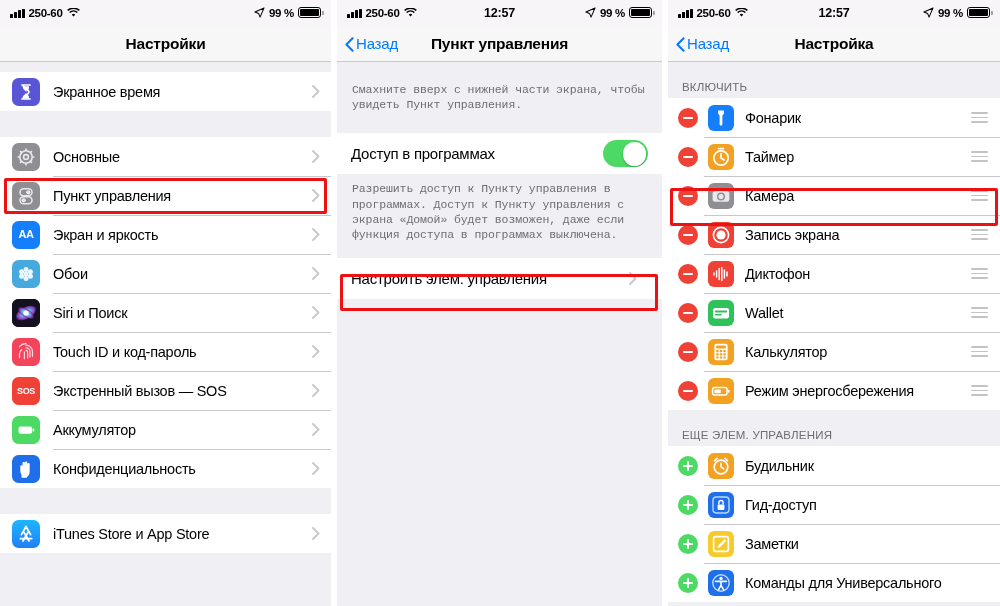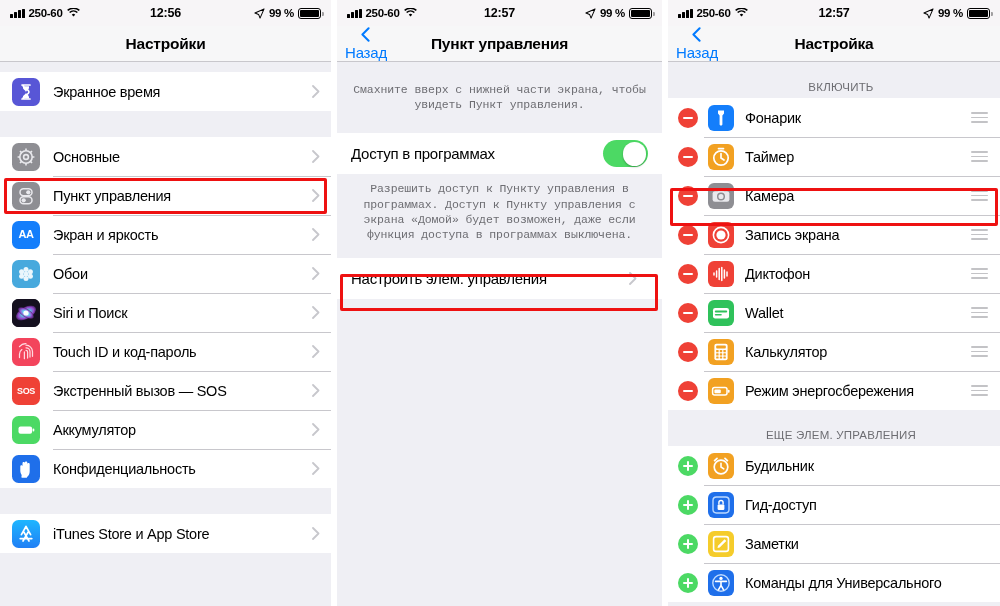--- a/index.html
+++ b/index.html
@@ -50,21 +50,21 @@
     position: absolute;
     left: 0; right: 0;
     text-align: center;
     font-size: 12.5px;
     font-weight: bold;
     letter-spacing: -0.2px;
   }
   .sb-right {
     margin-left: auto;
     display: flex;
-    align-items: flex-end;
+    align-items: flex-start;
     gap: 4px;
     position: relative;
     z-index: 2;
   }
   .sb-carrier { font-size: 11.5px; font-weight: bold; letter-spacing: -0.3px; }
   .sb-batt-pct { font-size: 11.5px; font-weight: bold; letter-spacing: -0.3px; }
 
   .bars { display: flex; align-items: flex-end; gap: 1.5px; height: 9px; }
   .bars i { display: block; width: 2.5px; background: #000; border-radius: 0.5px; }
   .bars i:nth-child(1) { height: 3.5px; }
@@ -106,36 +106,35 @@
     position: absolute;
     left: 0; right: 0;
     text-align: center;
     font-size: 15.5px;
     font-weight: bold;
     color: #000;
     letter-spacing: -0.2px;
   }
   .nav-back {
     display: flex;
-    align-items: center;
+    align-items: flex-end;
     gap: 2px;
     color: #007aff;
     font-size: 15px;
     position: relative;
     z-index: 2;
     letter-spacing: -0.2px;
-    flex-direction: column;
   }
   .chev-left {
     width: 9px; height: 15px;
     flex: 0 0 auto;
   }
 
   
-  .scroll { height: calc(606px - 62px); overflow: hidden; background: #efeff4; text-align: center; }
+  .scroll { height: calc(606px - 62px); overflow: hidden; background: #efeff4; }
 
   .spacer { background: #efeff4; }
   .group { background: #ffffff; }
 
   .row {
     display: flex;
     align-items: center;
     height: 39px;
     padding-left: 12px;
     background: #fff;
@@ -307,21 +306,20 @@
             <i></i>
             <i></i>
             <i></i>
             <i></i>
           </span>
         <span class="sb-carrier">250-60</span>
         <svg class="wifi" viewBox="0 0 16 12">
             <path d="M8 10.4 5.9 8.1a3 3 0 0 1 4.2 0L8 10.4zM3.9 6.1a6 6 0 0 1 8.2 0l1.3-1.4a8 8 0 0 0-10.8 0L3.9 6.1zM1.4 3.5a10 10 0 0 1 13.2 0l1.2-1.4a12 12 0 0 0-15.6 0l1.2 1.4z" fill="#000"></path>
           </svg>
       </div>
-      <div class="sb-center">12:56</div>
       <div class="sb-right">
         <svg class="loc" viewBox="0 0 12 12">
             <path d="M11 1 1 5.4l4 1.6 1.6 4L11 1z" fill="none" stroke="#000" stroke-width="1.1" stroke-linejoin="round"></path>
           </svg>
         <span class="sb-batt-pct">99 %</span>
         <span class="batt">
             <span></span>
           </span>
       </div>
     </div>

